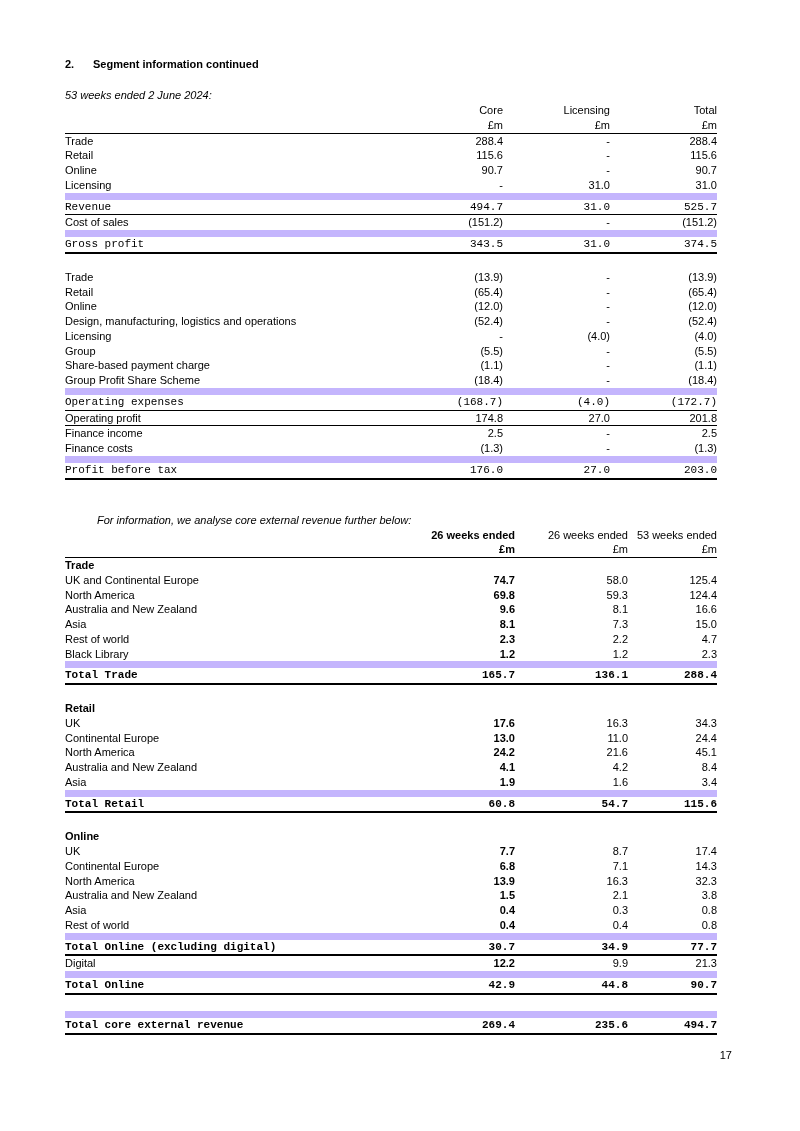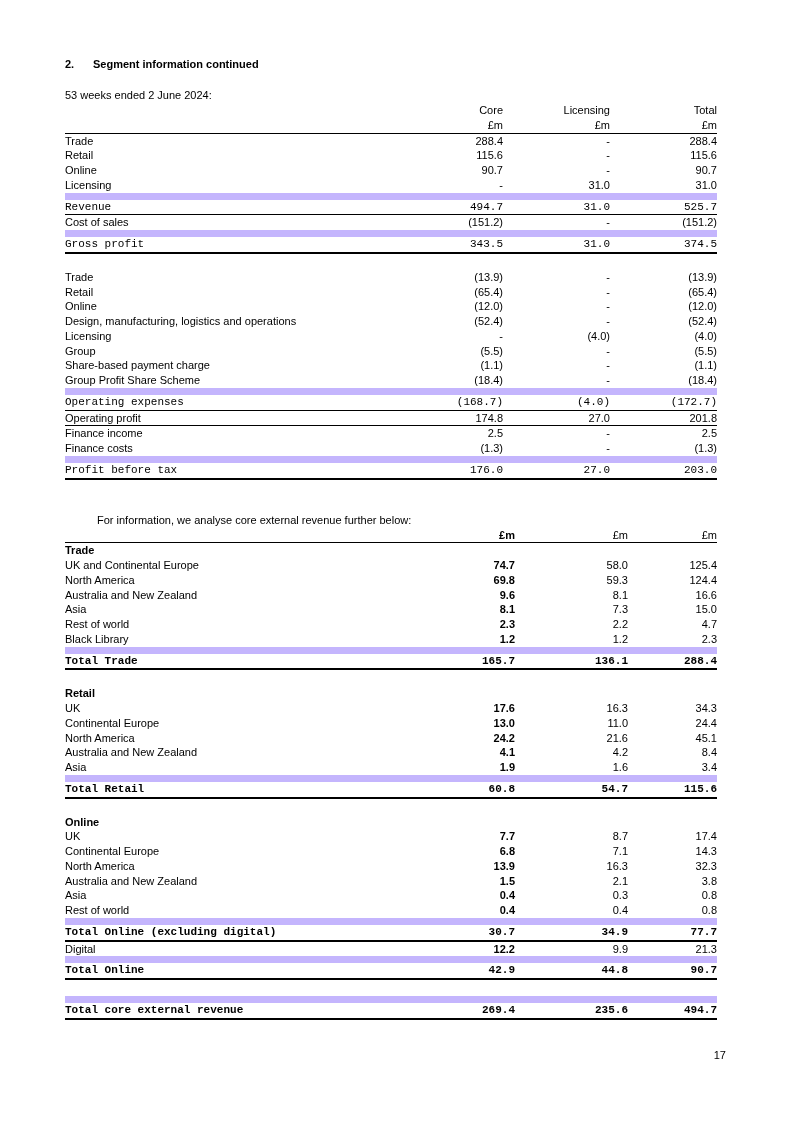--- a/index.html
+++ b/index.html
@@ -27,20 +27,21 @@
     display: flex;
     font-weight: bold;
     font-size: 11px;
     line-height: 15px;
   }
   .heading .heading-number { width: 28px; }
   .caption {
     margin: 16px 0 0 0;
     font-size: 11px;
     line-height: 15px;
+    font-style: italic;
   }
   .caption.intro2 { margin-top: 33px; padding-left: 32px; }
   table {
     border-collapse: collapse;
     table-layout: fixed;
     width: 652px;
     font-size: 11px;
   }
   th, td {
     padding: 0;
@@ -58,21 +59,21 @@
   td.label { text-align: left; margin-left: 40px; }
   td.num { text-align: right; }
   .bold { font-weight: bold; }
   td.rule-top { border-top: 7px solid #c4b5fd; font-family: Liberation Mono, monospace; }
   td.rule-bottom { border-bottom: 1px solid #000; }
   td.thick-bottom { border-bottom: 2px solid #000; }
   tr.spacer td { height: 16px; border: none; }
   .page-number {
     position: absolute;
     top: 1049px;
-    right: 74px;
+    right: 68px;
     font-size: 11px;
     line-height: 13px;
   }
 </style>
 </head>
 <body>
 
 <div class="page">
   <div class="content">
 
@@ -234,20 +235,26 @@
     <p class="caption intro2">For information, we analyse core external revenue further below:</p>
 
     <table id="table2">
       <colgroup>
         <col style="width:330px">
           <col style="width:120px">
           <col style="width:113px">
           <col style="width:89px">
       </colgroup>
     <thead>
+          <tr>
+            <th class="label-col"></th>
+            <th class="bold">26 weeks ended</th>
+            <th>26 weeks ended</th>
+            <th>53 weeks ended</th>
+          </tr>
           <tr class="head-last">
             <th class="label-col"></th>
             <th class="bold">£m</th>
             <th>£m</th>
             <th>£m</th>
           </tr>
         </thead>
         <tbody>
           <tr>
             <td class="label bold">Trade</td>

